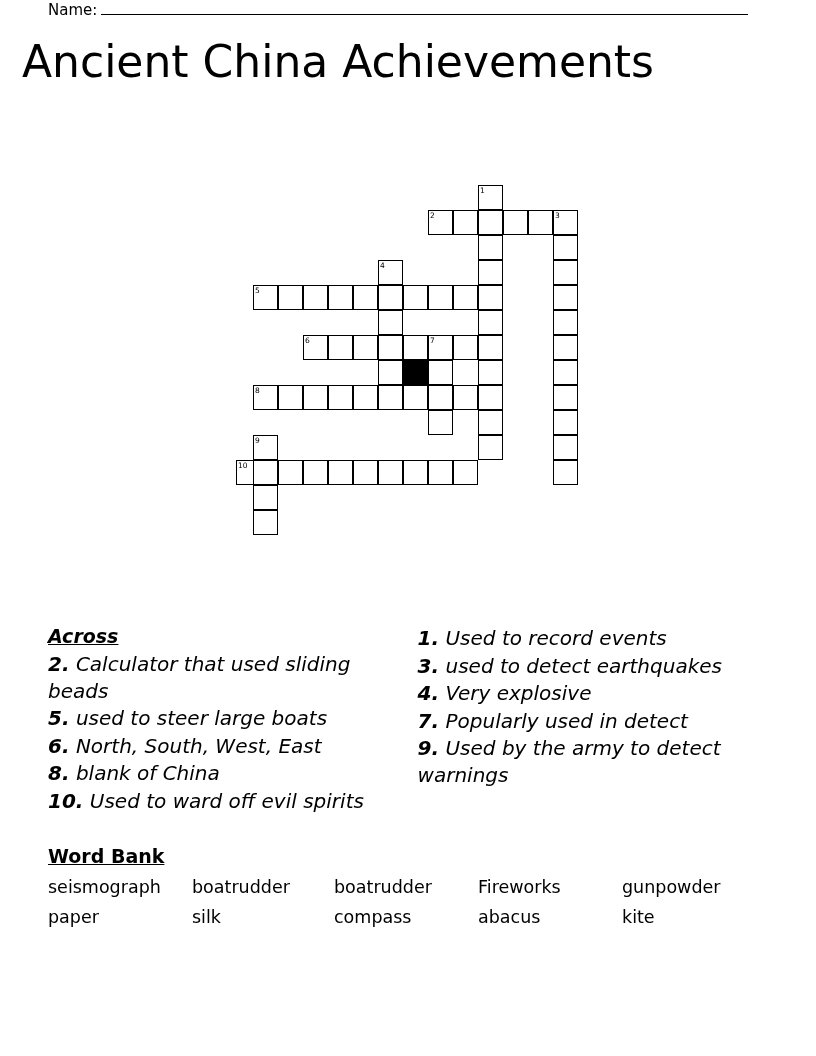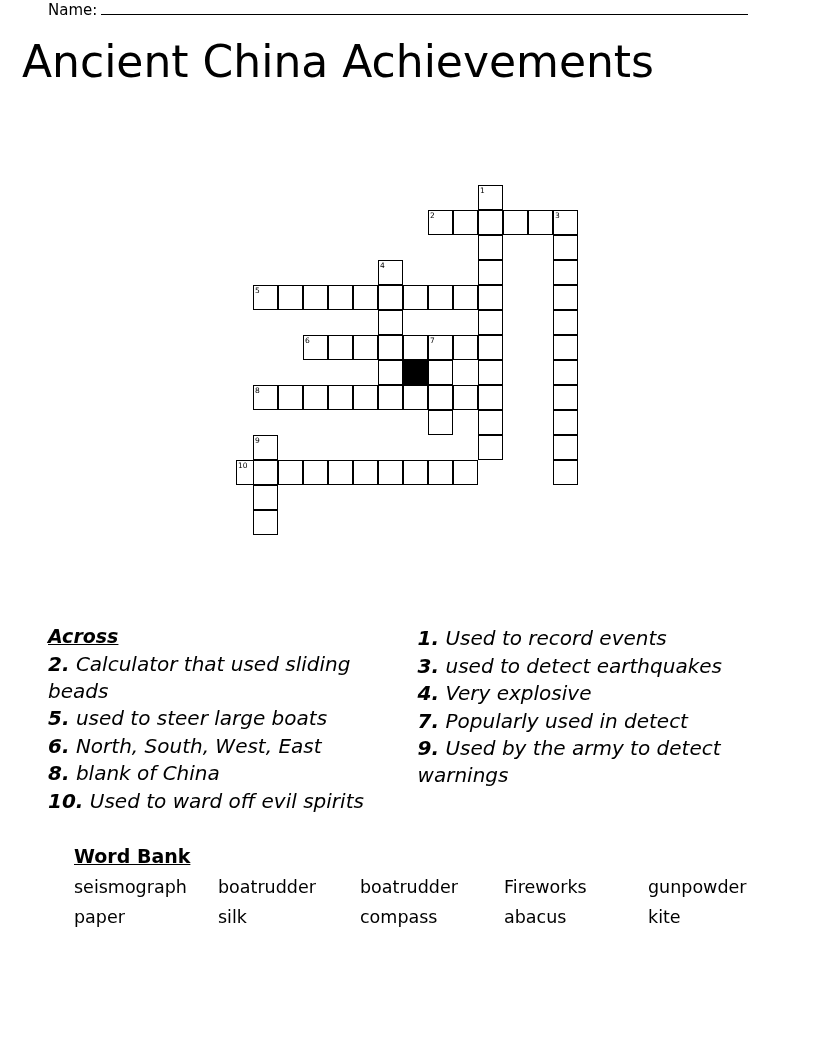--- a/index.html
+++ b/index.html
@@ -122,21 +122,20 @@
   .clue b {
     font-weight: bold;
   }
 
   
   .wordbank {
     position: absolute;
     left: 48px;
     top: 845px;
     width: 720px;
-    margin-left: 26px;
   }
   .wb-head {
     font-size: 19px;
     font-weight: bold;
     text-decoration: underline;
     margin-bottom: 10px;
   }
   .wb-grid {
     display: grid;
     grid-template-columns: 144px 142px 144px 144px 140px;

